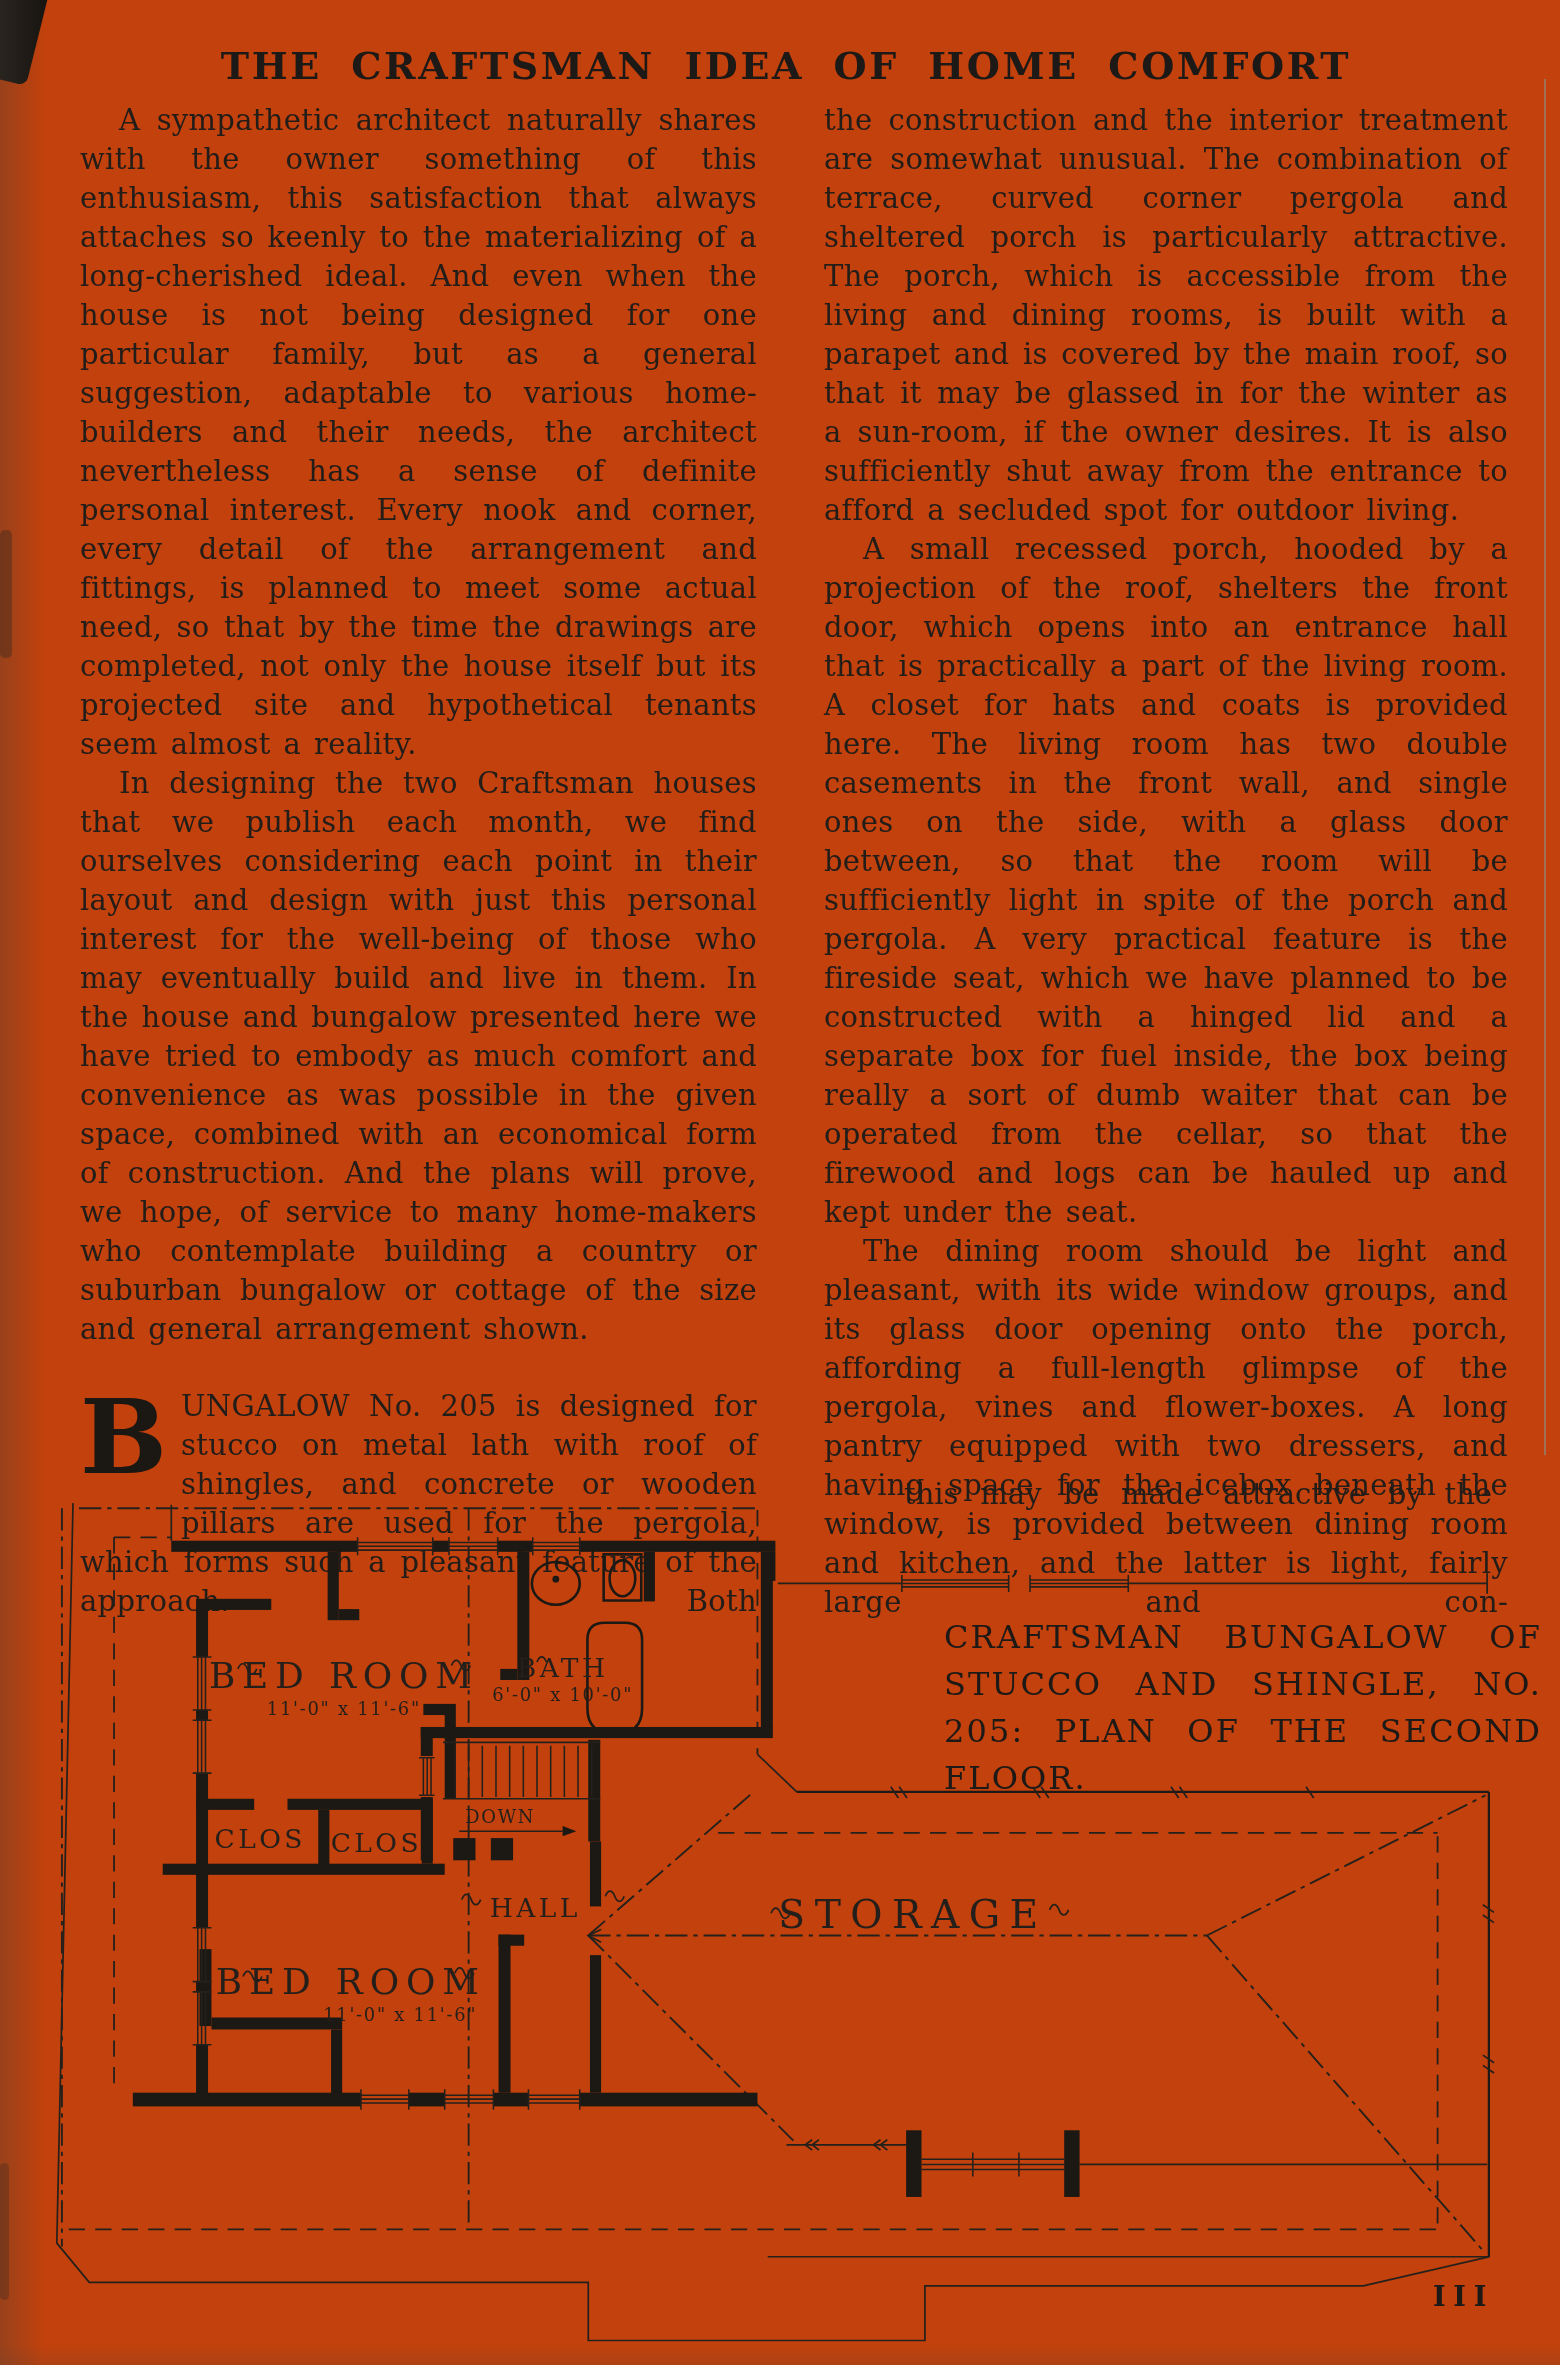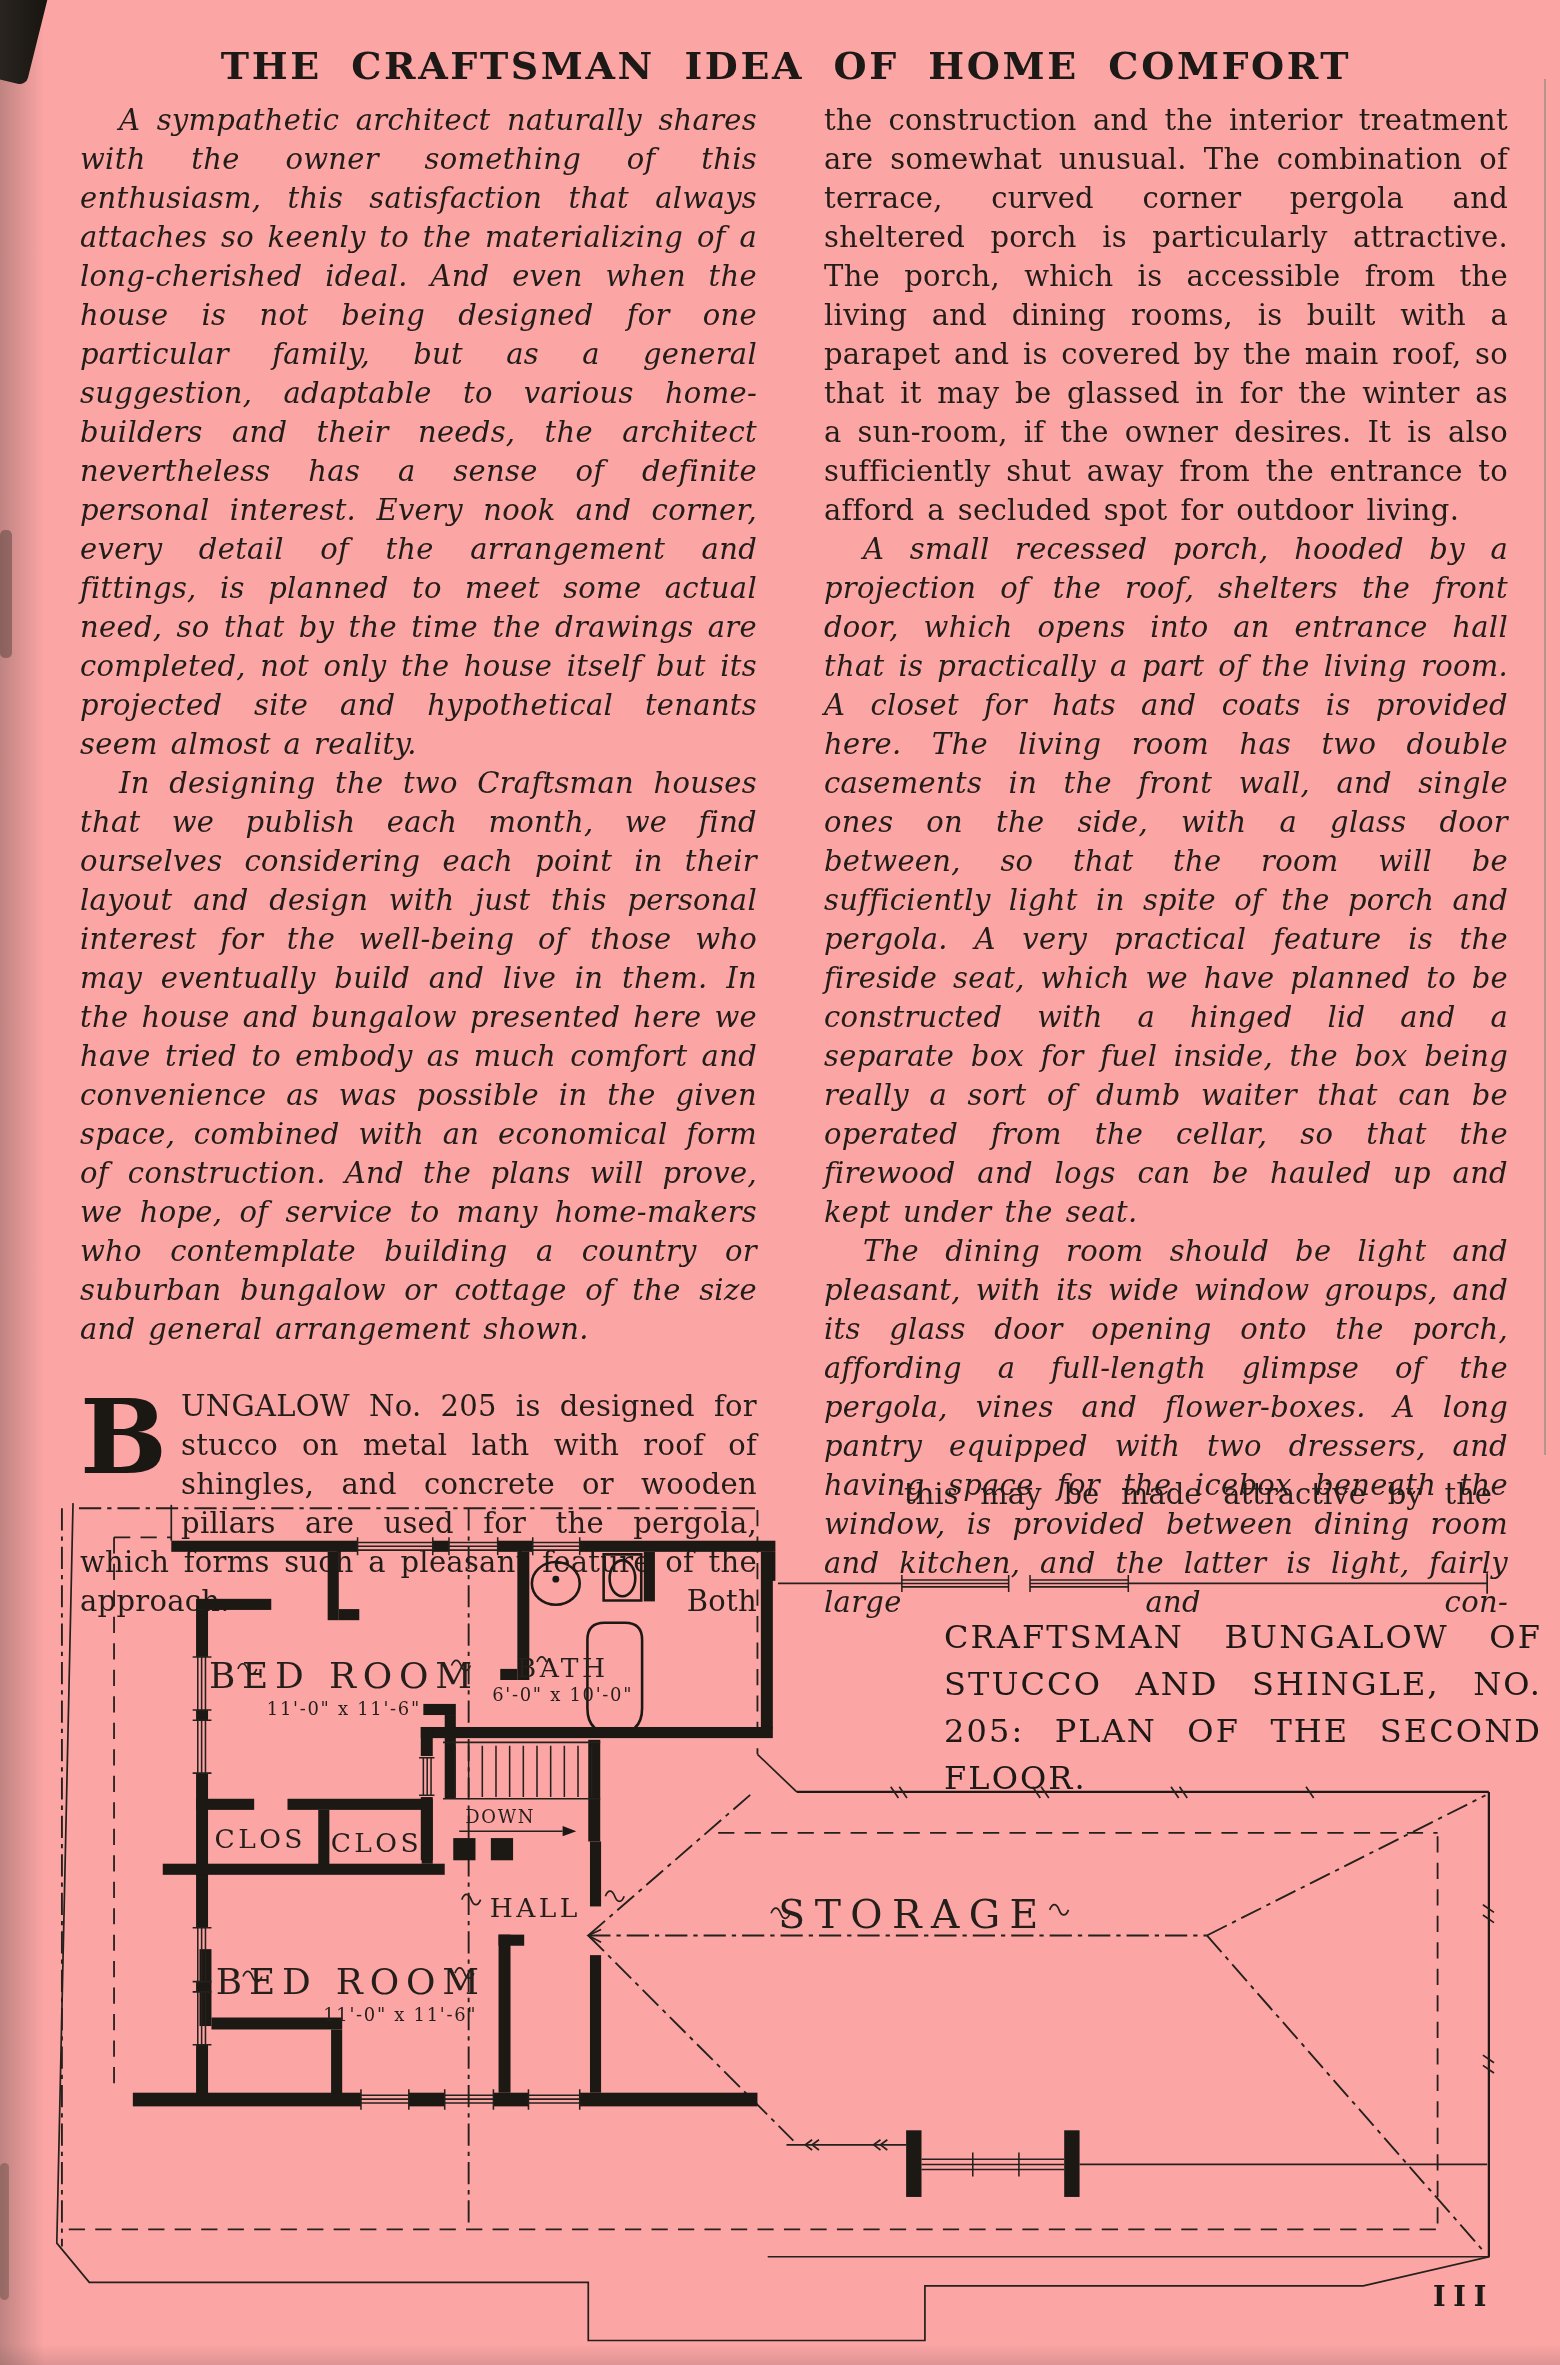--- a/index.html
+++ b/index.html
@@ -1,18 +1,18 @@
 <!DOCTYPE html>
 <html style="font-size:13.7px"><head>
 <meta charset="utf-8">
 <style>
   html,body{margin:0;padding:0;background:#d8d4cc;}
   .page{
     position:relative;width:1560px;height:2366px;margin:0 auto;
-    background:#fca5a5;overflow:hidden;color:#221d19;
+    background:#c2410c;overflow:hidden;color:#221d19;
     font-family:"DejaVu Serif","Liberation Serif",serif;
   }
   
   .edge-shade-left{position:absolute;left:0;top:0;width:44px;height:100%;
     background:linear-gradient(90deg,rgba(72,66,58,.34),rgba(72,66,58,0));}
   .edge-shade-bottom{position:absolute;left:0;bottom:0;width:100%;height:22px;
     background:linear-gradient(0deg,rgba(72,66,58,.18),rgba(72,66,58,0));}
   .corner-blotch{position:absolute;left:-22px;top:-29px;width:62px;height:109px;
     background:#191511;transform:rotate(14deg);border-radius:8.5px;}
   .left-smudge{position:absolute;left:0;top:530px;width:12px;height:128px;
@@ -25,21 +25,21 @@
   .title{
     position:absolute;left:80px;top:43px;width:1412px;margin:0;
     text-align:center;font-size:38px;font-weight:bold;
     letter-spacing:2.6px;word-spacing:13.7px;color:#1d1916;
   }
   .col{position:absolute;top:101px;font-size:29px;line-height:39px;
     text-align:justify;word-spacing:3.4px;letter-spacing:0.3px;}
   .col-left{left:80px;width:677px;}
   .col-right{left:824px;width:684px;}
   .col p{margin:0;}
-  .col p.indent{text-indent:39px;font-style:italic;}
+  .col p.indent{text-indent:39px;}
   .col p.gap{margin-top:38px;}
   .lastjust{text-align-last:justify;}
   .dropcap{
     float:left;font-size:103px;line-height:85px;height:113px;
     padding:6.8px 13.7px 0 0;font-weight:bold;color:#1b1713;
   }
   .continuation{position:absolute;left:904px;top:1472px;width:588px;
     font-size:29px;line-height:44px;}
   .cont-line{text-align:justify;text-align-last:justify;white-space:normal;}
   .fig-caption{

